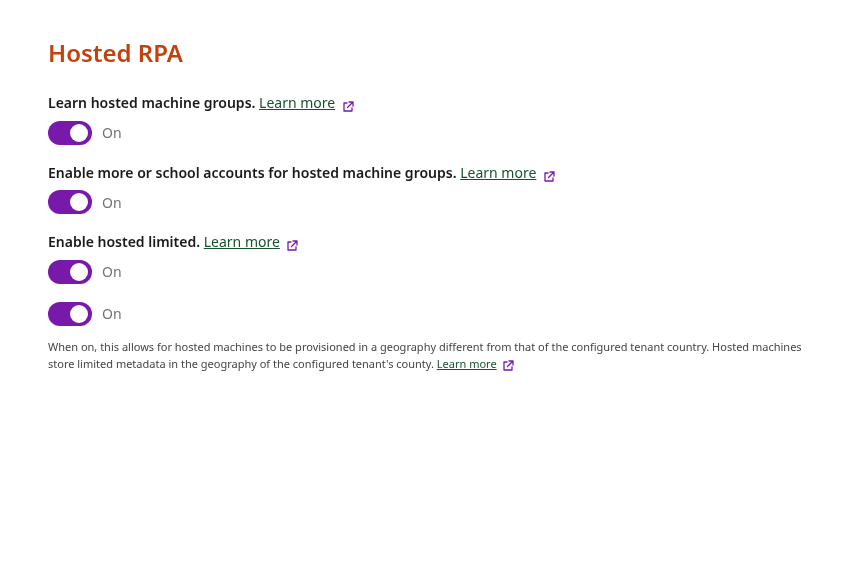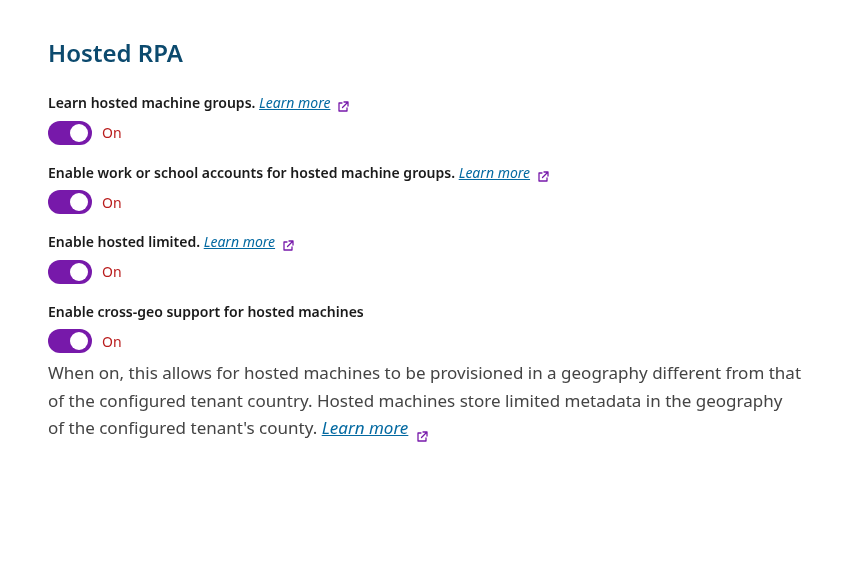--- a/index.html
+++ b/index.html
@@ -14,42 +14,41 @@
       font-size: 14px;
       color: #1a1a1a;
       width: 850px;
       min-height: 568px;
       padding: 36px 48px;
     }
 
     .page-title {
       font-size: 24px;
       font-weight: 600;
-      color: #0c4a6e;
+      color: #c2410c;
       margin-bottom: 24px;
     }
 
     .setting-block {
       margin-bottom: 18px;
     }
 
     .setting-label {
       font-size: 14px;
       font-weight: 600;
       color: #1a1a1a;
       margin-bottom: 8px;
       line-height: 1.4;
     }
 
     .learn-more-link {
-      color: #0369a1;
+      color: #14532d;
       text-decoration: underline;
       cursor: pointer;
       font-weight: 400;
-      font-style: italic;
     }
 
     .external-icon {
       display: inline-block;
       width: 12px;
       height: 12px;
       margin-left: 3px;
       vertical-align: middle;
       color: #7719aa;
     }
@@ -84,29 +83,29 @@
       left: 22px;
       width: 18px;
       height: 18px;
       border-radius: 50%;
       background: #ffffff;
       transition: left 0.2s;
     }
 
     .toggle-label {
       font-size: 14px;
-      color: #b91c1c;
+      color: #737373;
       font-weight: 400;
     }
 
     .description-text {
-      font-size: 17px;
+      font-size: 11px;
       color: #444444;
       line-height: 1.6;
-      margin-top: 6px;
+      margin-top: 12px;
       max-width: 780px;
     }
   </style>
 </head>
 <body>
 
 <h1 class="page-title">Hosted RPA</h1>
 
 <div class="setting-block">
   <div class="setting-label">
@@ -123,21 +122,21 @@
       <div class="toggle-track">
         <div class="toggle-thumb"></div>
       </div>
     </div>
     <span class="toggle-label">On</span>
   </div>
 </div>
 
 <div class="setting-block">
   <div class="setting-label">
-    <span>Enable work or school accounts for hosted machine groups.</span>
+    <span>Enable more or school accounts for hosted machine groups.</span>
     <a class="learn-more-link">Learn more</a>
     <span class="external-icon">
       <svg width="12" height="12" viewBox="0 0 12 12" fill="none" xmlns="http://www.w3.org/2000/svg">
         <path d="M7 1h4v4M11 1L5.5 6.5M5 2H2v8h8V7" stroke="#7719aa" stroke-width="1.3" stroke-linecap="round" stroke-linejoin="round"></path>
       </svg>
     </span>
   </div>
   <div class="toggle-row">
     <div class="toggle">
       <div class="toggle-track">
@@ -162,23 +161,20 @@
     <div class="toggle">
       <div class="toggle-track">
         <div class="toggle-thumb"></div>
       </div>
     </div>
     <span class="toggle-label">On</span>
   </div>
 </div>
 
 <div class="setting-block">
-  <div class="setting-label">
-    <span>Enable cross-geo support for hosted machines</span>
-  </div>
   <div class="toggle-row">
     <div class="toggle">
       <div class="toggle-track">
         <div class="toggle-thumb"></div>
       </div>
     </div>
     <span class="toggle-label">On</span>
   </div>
   <div class="description-text">
     <span>When on, this allows for hosted machines to be provisioned in a geography different from that of the configured tenant country. Hosted machines store limited metadata in the geography of the configured tenant's county.</span>

